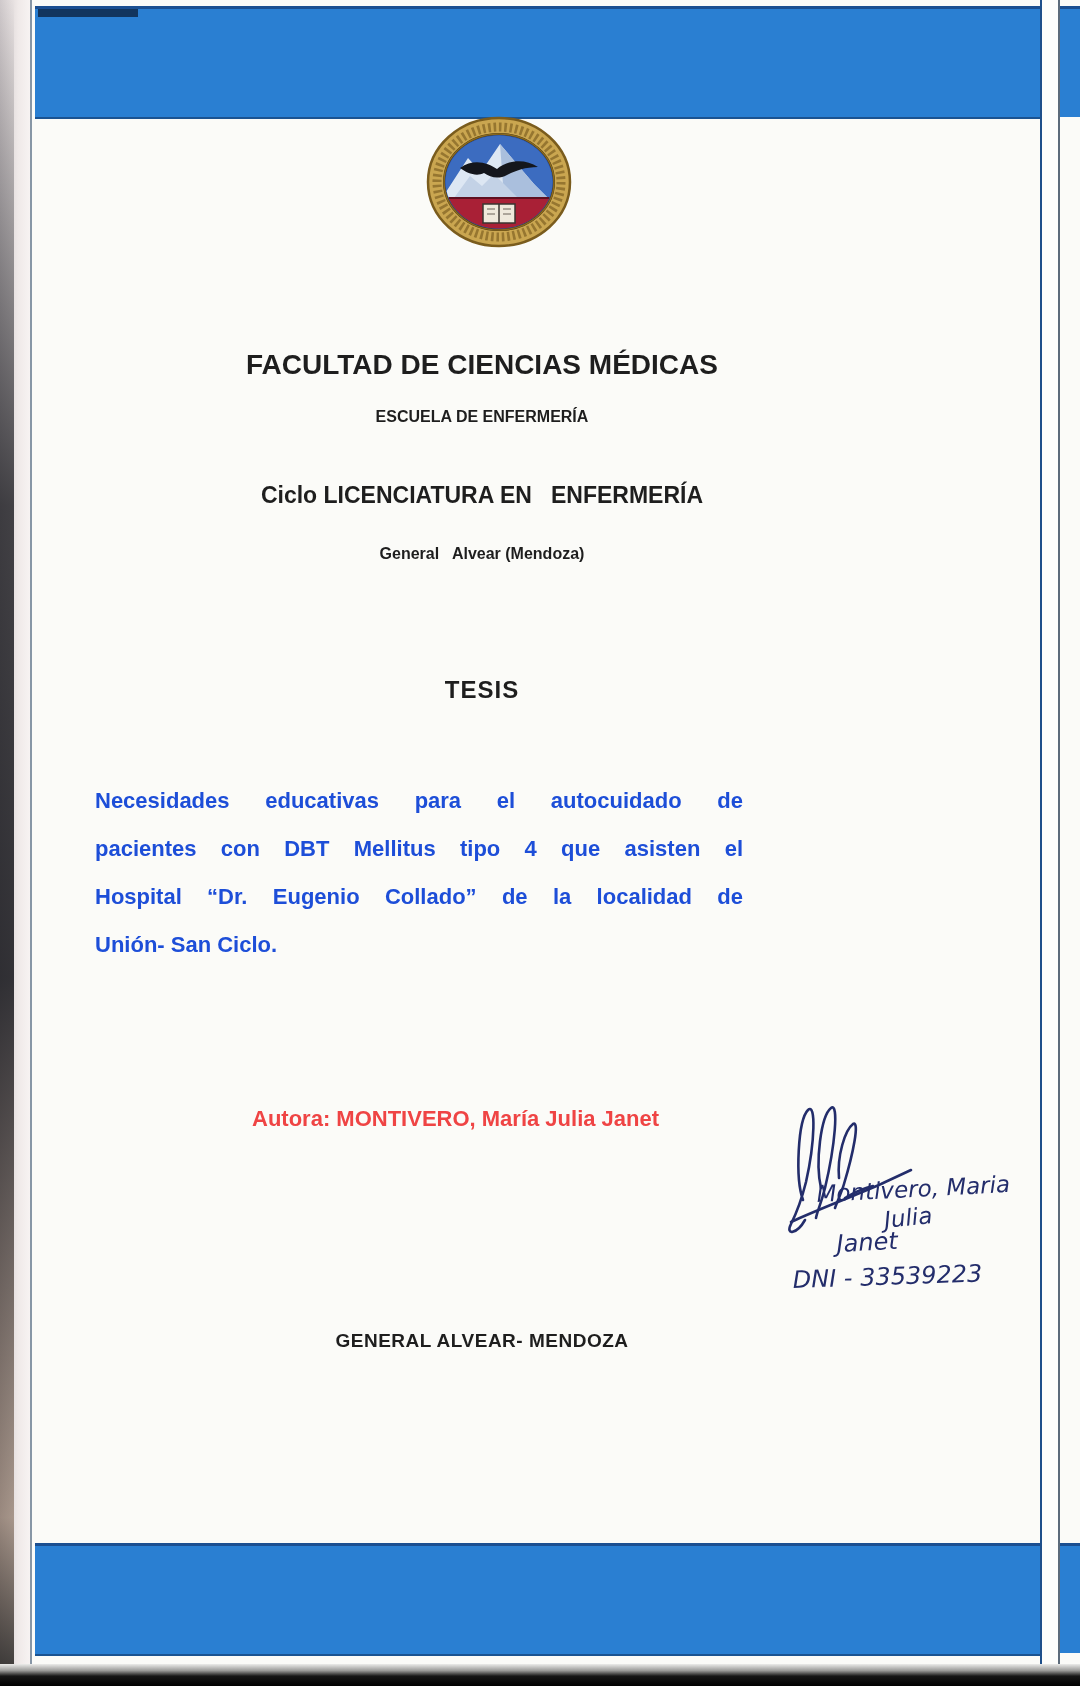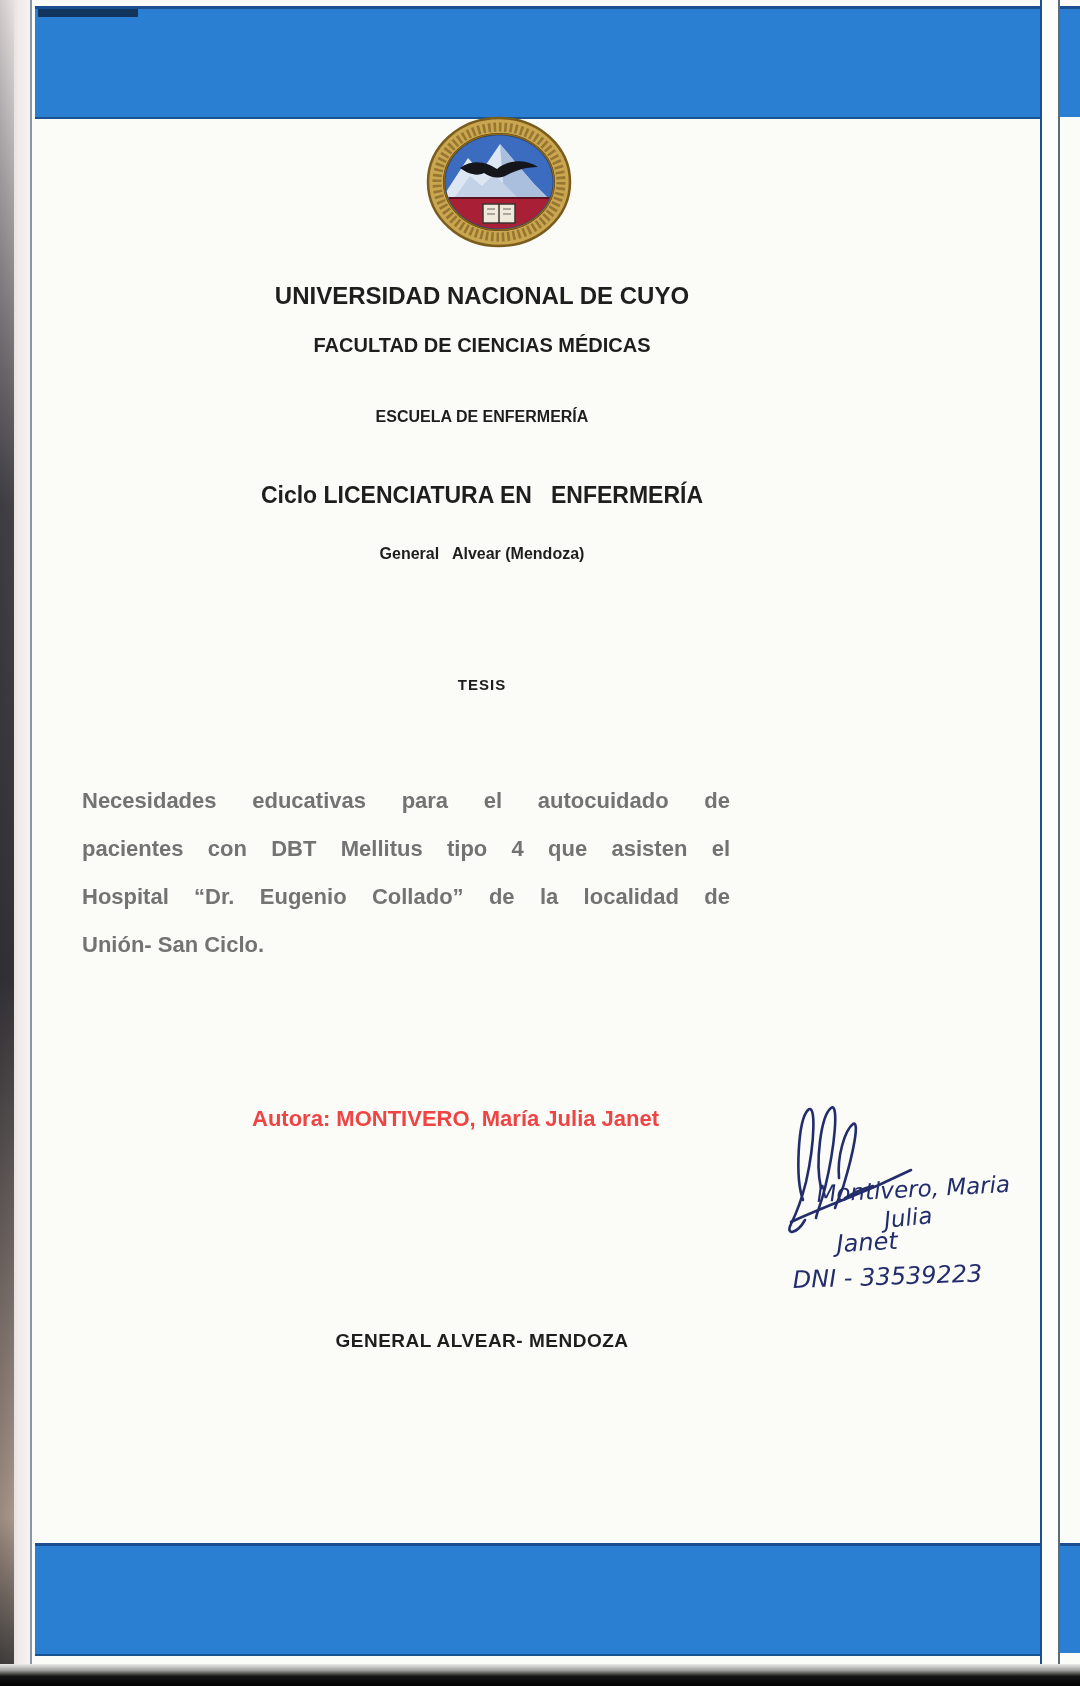--- a/index.html
+++ b/index.html
@@ -49,29 +49,29 @@
   }
   .sliver .blue-top{position:absolute;left:0;right:0;top:6px;height:108px;background:#2a7fd2;border-top:3px solid #1b4f91;}
   .sliver .blue-bottom{position:absolute;left:0;right:0;top:1543px;height:107px;background:#2a7fd2;border-top:3px solid #1b4f91;}
   
   .tline{
     position:absolute;left:0;width:900px;text-align:center;
     color:#1e1e1e;font-weight:bold;white-space:pre;
   }
   .seal-wrap{position:absolute;left:392px;top:116px;width:150px;height:132px;}
   .l-univ   {top:282px;font-size:24px;}
-  .l-fac    {top:334px;font-size:20px;}
+  .l-fac    {top:349px;font-size:28px;}
   .l-esc    {top:408px;font-size:16px;}
   .l-ciclo  {top:482px;font-size:23px;}
   .l-loc    {top:545px;font-size:16px;}
-  .l-tesis  {top:676px;font-size:15px;letter-spacing:1px;}
+  .l-tesis  {top:676px;font-size:24px;letter-spacing:1px;}
   .l-footer {top:1330px;font-size:19px;letter-spacing:0.5px;}
   .thesis-title{
-    position:absolute;left:50px;top:777px;width:648px;
-    color:#737373;font-weight:bold;font-size:22px;
+    position:absolute;left:63px;top:777px;width:648px;
+    color:#1d4ed8;font-weight:bold;font-size:22px;
   }
   .thesis-title .para-line{
     height:48px;line-height:48px;
     text-align:justify;text-align-last:justify;text-justify:inter-word;
     white-space:normal;
   }
   .thesis-title .para-line:last-child{text-align-last:left;}
   .l-author{
     position:absolute;left:220px;top:1106px;width:560px;
     color:#ef4444;font-weight:bold;font-size:22px;white-space:pre;
@@ -113,21 +113,20 @@
         <line x1="75" y1="88" x2="75" y2="107" stroke="#3a3430" stroke-width="1.5"></line>
         <line x1="63" y1="93" x2="71" y2="93" stroke="#6b6258" stroke-width="1"></line>
         <line x1="63" y1="98" x2="71" y2="98" stroke="#6b6258" stroke-width="1"></line>
         <line x1="79" y1="93" x2="87" y2="93" stroke="#6b6258" stroke-width="1"></line>
         <line x1="79" y1="98" x2="87" y2="98" stroke="#6b6258" stroke-width="1"></line>
       </g>
       <ellipse cx="75" cy="66" rx="55" ry="48" fill="none" stroke="#8a6a20" stroke-width="1.5"></ellipse>
     </svg>
   </div>
 
-  <div class="tline l-univ">UNIVERSIDAD NACIONAL DE CUYO</div>
   <div class="tline l-fac">FACULTAD DE CIENCIAS MÉDICAS</div>
   <div class="tline l-esc">ESCUELA DE ENFERMERÍA</div>
   <div class="tline l-ciclo">Ciclo LICENCIATURA EN   ENFERMERÍA</div>
   <div class="tline l-loc">General   Alvear (Mendoza)</div>
   <div class="tline l-tesis">TESIS</div>
 
   <div class="thesis-title">
       <div class="para-line">Necesidades educativas para el autocuidado de</div>
       <div class="para-line">pacientes con DBT Mellitus tipo 4 que asisten el</div>
       <div class="para-line">Hospital “Dr. Eugenio Collado” de la localidad de</div>

